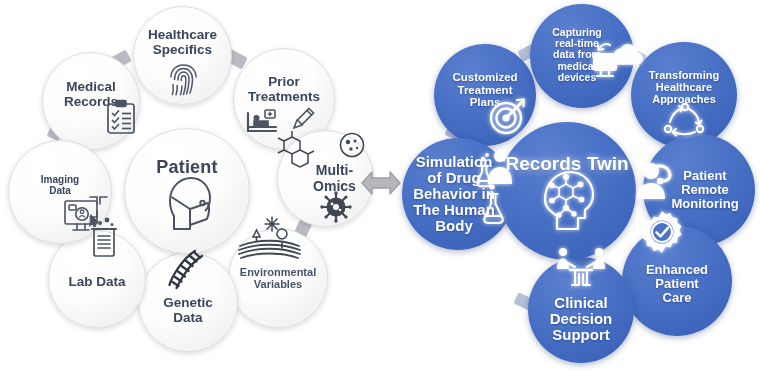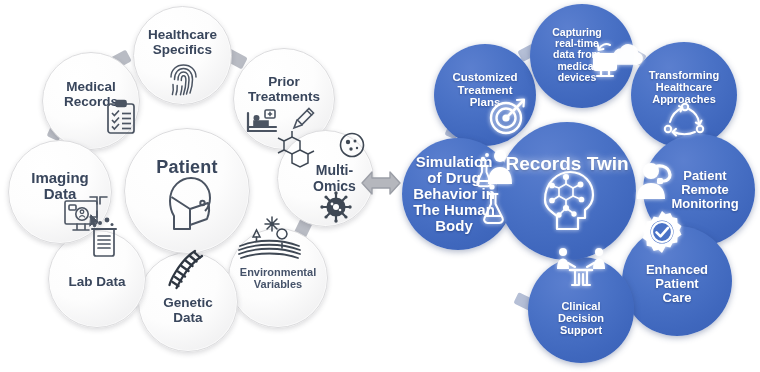--- a/index.html
+++ b/index.html
@@ -210,21 +210,21 @@
         <line x1="11" y1="29" x2="23" y2="29"></line>
         <line x1="11" y1="33" x2="23" y2="33"></line>
         <circle cx="13" cy="8" r="2" fill="#4b5462" stroke="none"></circle>
         <circle cx="20" cy="5" r="2.4" fill="#4b5462" stroke="none"></circle>
         <circle cx="25" cy="9.5" r="1.5" fill="#4b5462" stroke="none"></circle>
       </svg>
     </div>
   </div>
 
   <div class="node w-node" style="left:8px;top:140px;width:104px;height:104px;">
-    <div class="label" style="font-size:15px;margin-top:-12px;">Imaging
+    <div class="label" style="font-size:10px;margin-top:-12px;">Imaging
 Data</div>
     <div class="ico" style="left:54px;top:52px;">
       <svg width="46" height="44" viewBox="0 0 46 44" fill="none" stroke="#4b5462" stroke-width="1.6" stroke-linecap="round">
         <rect x="2" y="8" width="32" height="23" rx="1.5"></rect>
         <path d="M14 31 v5 M22 31 v5 M10 37 h16"></path>
         <rect x="6" y="12" width="7" height="5" rx="1"></rect>
         <circle cx="19" cy="21" r="6.2"></circle>
         <path d="M16.6 24 a3 3 0 0 1 5 0" stroke-width="1.3"></path>
         <circle cx="19" cy="18.8" r="1.8" stroke-width="1.3"></circle>
         <path d="M27 4 h7 v7 M44 4 h-7 v7 M27 24 h7 v-6"></path>
@@ -333,21 +333,21 @@
       <svg width="44" height="44" viewBox="0 0 44 44" fill="none">
         <path d="M22 1 l3.6 3.2 4.7 -1.2 2.2 4.3 4.8 0.9 0.2 4.9 4 2.8 -2.1 4.4 2.1 4.4 -4 2.8 -0.2 4.9 -4.8 0.9 -2.2 4.3 -4.7 -1.2 L22 43 l-3.6 -3.2 -4.7 1.2 -2.2 -4.3 -4.8 -0.9 -0.2 -4.9 -4 -2.8 2.1 -4.4 -2.1 -4.4 4 -2.8 0.2 -4.9 4.8 -0.9 2.2 -4.3 4.7 1.2 Z" fill="#ffffff"></path>
         <circle cx="22" cy="22" r="11.5" fill="#4a72c6"></circle>
         <circle cx="22" cy="22" r="10" fill="none" stroke="#ffffff" stroke-width="2.2"></circle>
         <path d="M16.5 22.4 L20.5 26.4 L28 17.8" fill="none" stroke="#ffffff" stroke-width="2.6" stroke-linecap="round" stroke-linejoin="round"></path>
       </svg>
     </div>
   </div>
 
   <div class="node b-node" style="left:528px;top:257px;width:106px;height:106px;">
-    <div class="label" style="font-size:11px;margin-top:18px;">Clinical
+    <div class="label" style="font-size:15px;margin-top:18px;">Clinical
 Decision
 Support</div>
     <div class="ico glow" style="left:26px;top:-12px;">
       <svg width="54" height="46" viewBox="0 0 54 46" fill="none" stroke="#ffffff" stroke-width="2.1" stroke-linecap="round">
 
         <circle cx="9" cy="7" r="4" fill="#ffffff" stroke="none"></circle>
         <path d="M3 24 C3 17 5.5 13.5 9 13.5 C12.5 13.5 15 17 15 24" fill="#ffffff" stroke="none"></path>
         <path d="M14 18 L21 22"></path>
 
         <circle cx="45" cy="7" r="4" fill="#ffffff" stroke="none"></circle>

